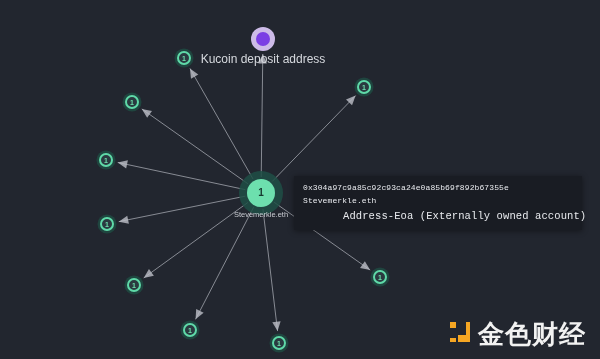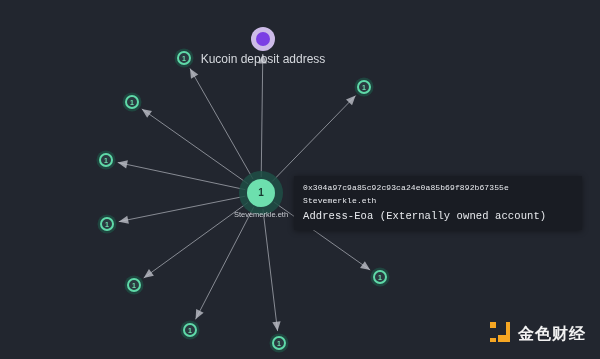--- a/index.html
+++ b/index.html
@@ -82,32 +82,32 @@
     z-index:20;
     box-shadow:0 1px 6px rgba(0,0,0,.45);
   }
   #tooltip .tip-line {
     font-family:"Liberation Mono", monospace;
     color:#e8eaee;
     white-space:nowrap;
   }
   #tooltip .tip-addr  { font-size:8px; letter-spacing:.1px; margin-bottom:4px; }
   #tooltip .tip-ens   { font-size:8px; letter-spacing:.1px; margin-bottom:5px; }
-  #tooltip .tip-type  { font-size:10.5px; letter-spacing:.1px; }
+  #tooltip .tip-type  { font-size:10.5px; letter-spacing:.1px;margin-left:40px; }
 
   
   #watermark {
     position:absolute;
     right:14px; bottom:12px;
     display:flex; align-items:center; gap:7px;
     z-index:15;
   }
   #watermark .wm-text {
     font-family:"DejaVu Sans", sans-serif;
-    font-size:16px;
+    font-size:26px;
     font-weight:700;
     color:#f2f2f2;
     letter-spacing:1px;
     line-height:1;
   }
 </style>
 </head>
 <body>
 
 <div id="stage">

